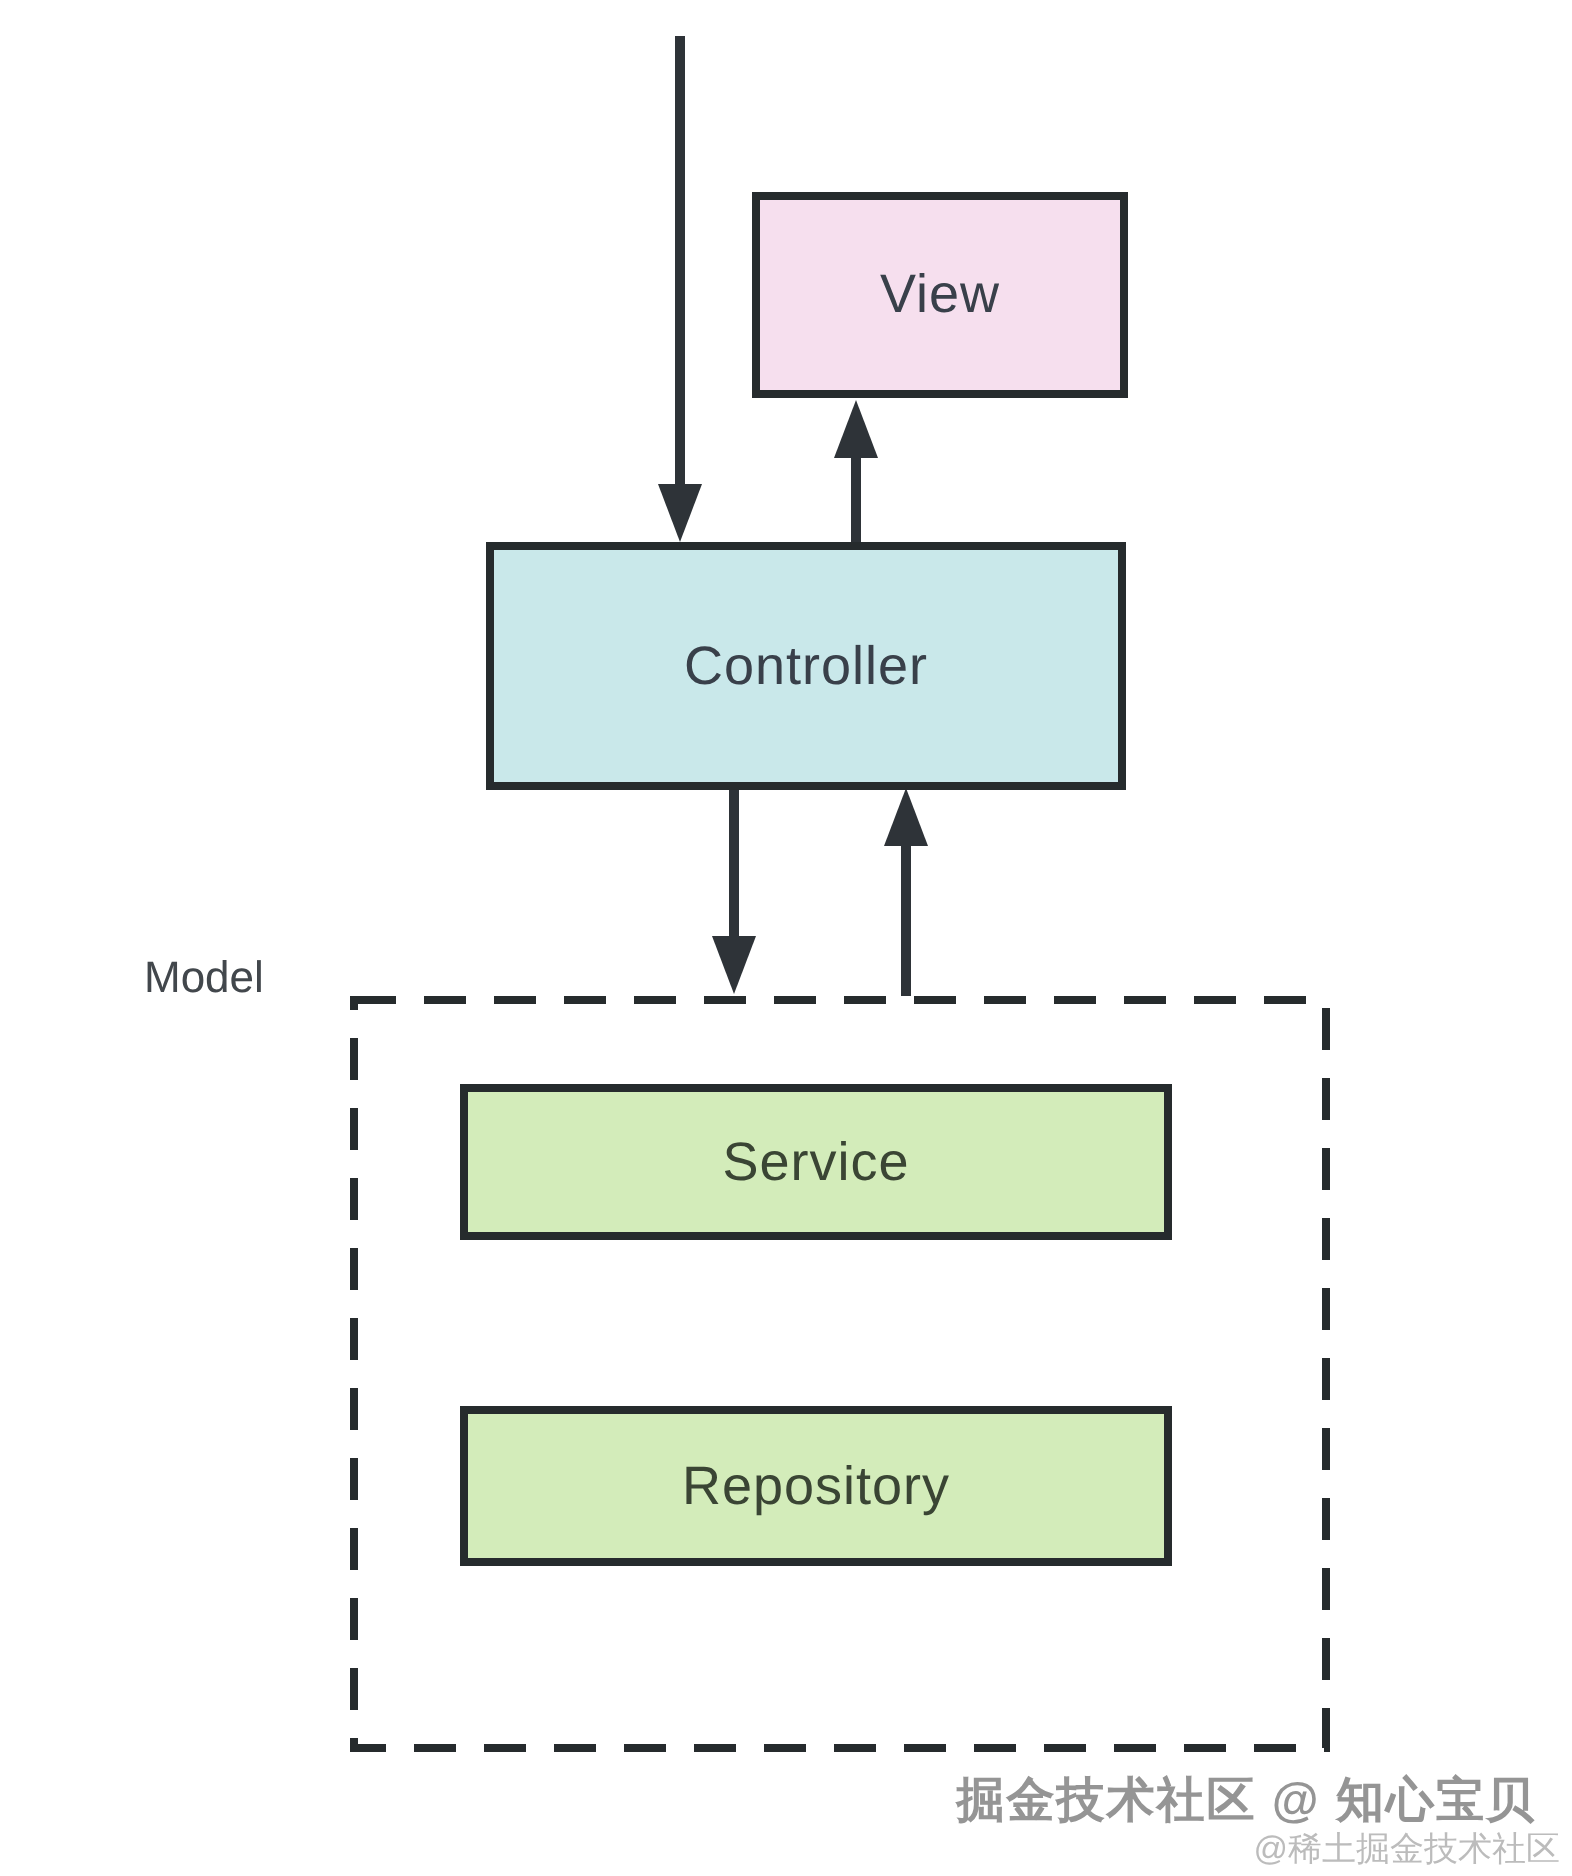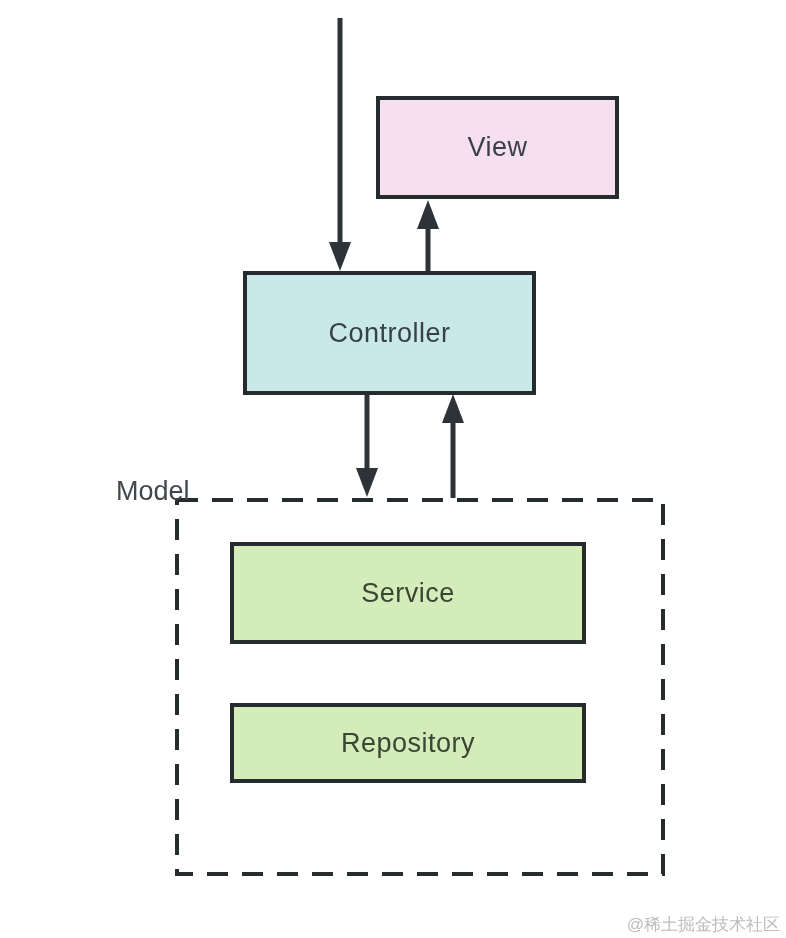--- a/index.html
+++ b/index.html
@@ -41,46 +41,45 @@
     position: absolute;
     box-sizing: border-box;
     border: 4px solid var(--border, #262b2d);
     display: flex;
     align-items: center;
     justify-content: center;
     font-size: 27px;
     letter-spacing: 0.5px;
   }
   .node-view {
-    left: 376px; top: 96px; width: 243px; height: 103px;
+    left: 376px; top: 96px; width: 188px; height: 103px;
     background: var(--view-fill, #f6dfee);
     color: var(--text, #39404a);
   }
   .node-controller {
-    left: 243px; top: 271px; width: 293px; height: 124px;
+    left: 243px; top: 271px; width: 320px; height: 124px;
     background: var(--controller-fill, #c9e8ea);
     color: var(--text, #39404a);
   }
   .node-service {
-    left: 230px; top: 542px; width: 356px; height: 102px;
+    left: 230px; top: 542px; width: 356px; height: 78px;
     background: var(--model-node-fill, #d3ecba);
     color: var(--model-text, #3a4534);
   }
   .node-repository {
     left: 230px; top: 703px; width: 356px; height: 80px;
     background: var(--model-node-fill, #d3ecba);
     color: var(--model-text, #3a4534);
   }
   .model-label {
     position: absolute;
     left: 72px;
     top: 476px;
-    font-size: 27px;
+    font-size: 22px;
     color: var(--label-text, #42474c);
-    margin-left: 44px;
   }
   .wm-primary {
     position: absolute;
     right: 18px;
     top: 884px;
     font-size: 24px;
     font-weight: bold;
     letter-spacing: 1px;
     color: var(--watermark-primary, #959595);
     text-shadow: 2px 2px 1px #ffffff;
@@ -138,15 +137,16 @@
   <div class="model-label">Model</div>
 
   <div class="node node-service">
     <span>Service</span>
   </div>
 
   <div class="node node-repository">
     <span>Repository</span>
   </div>
 
+  <div class="wm-primary">掘金技术社区 @ 知心宝贝</div>
   <div class="wm-secondary">@稀土掘金技术社区</div>
 
 </div>
 
 </body></html>

